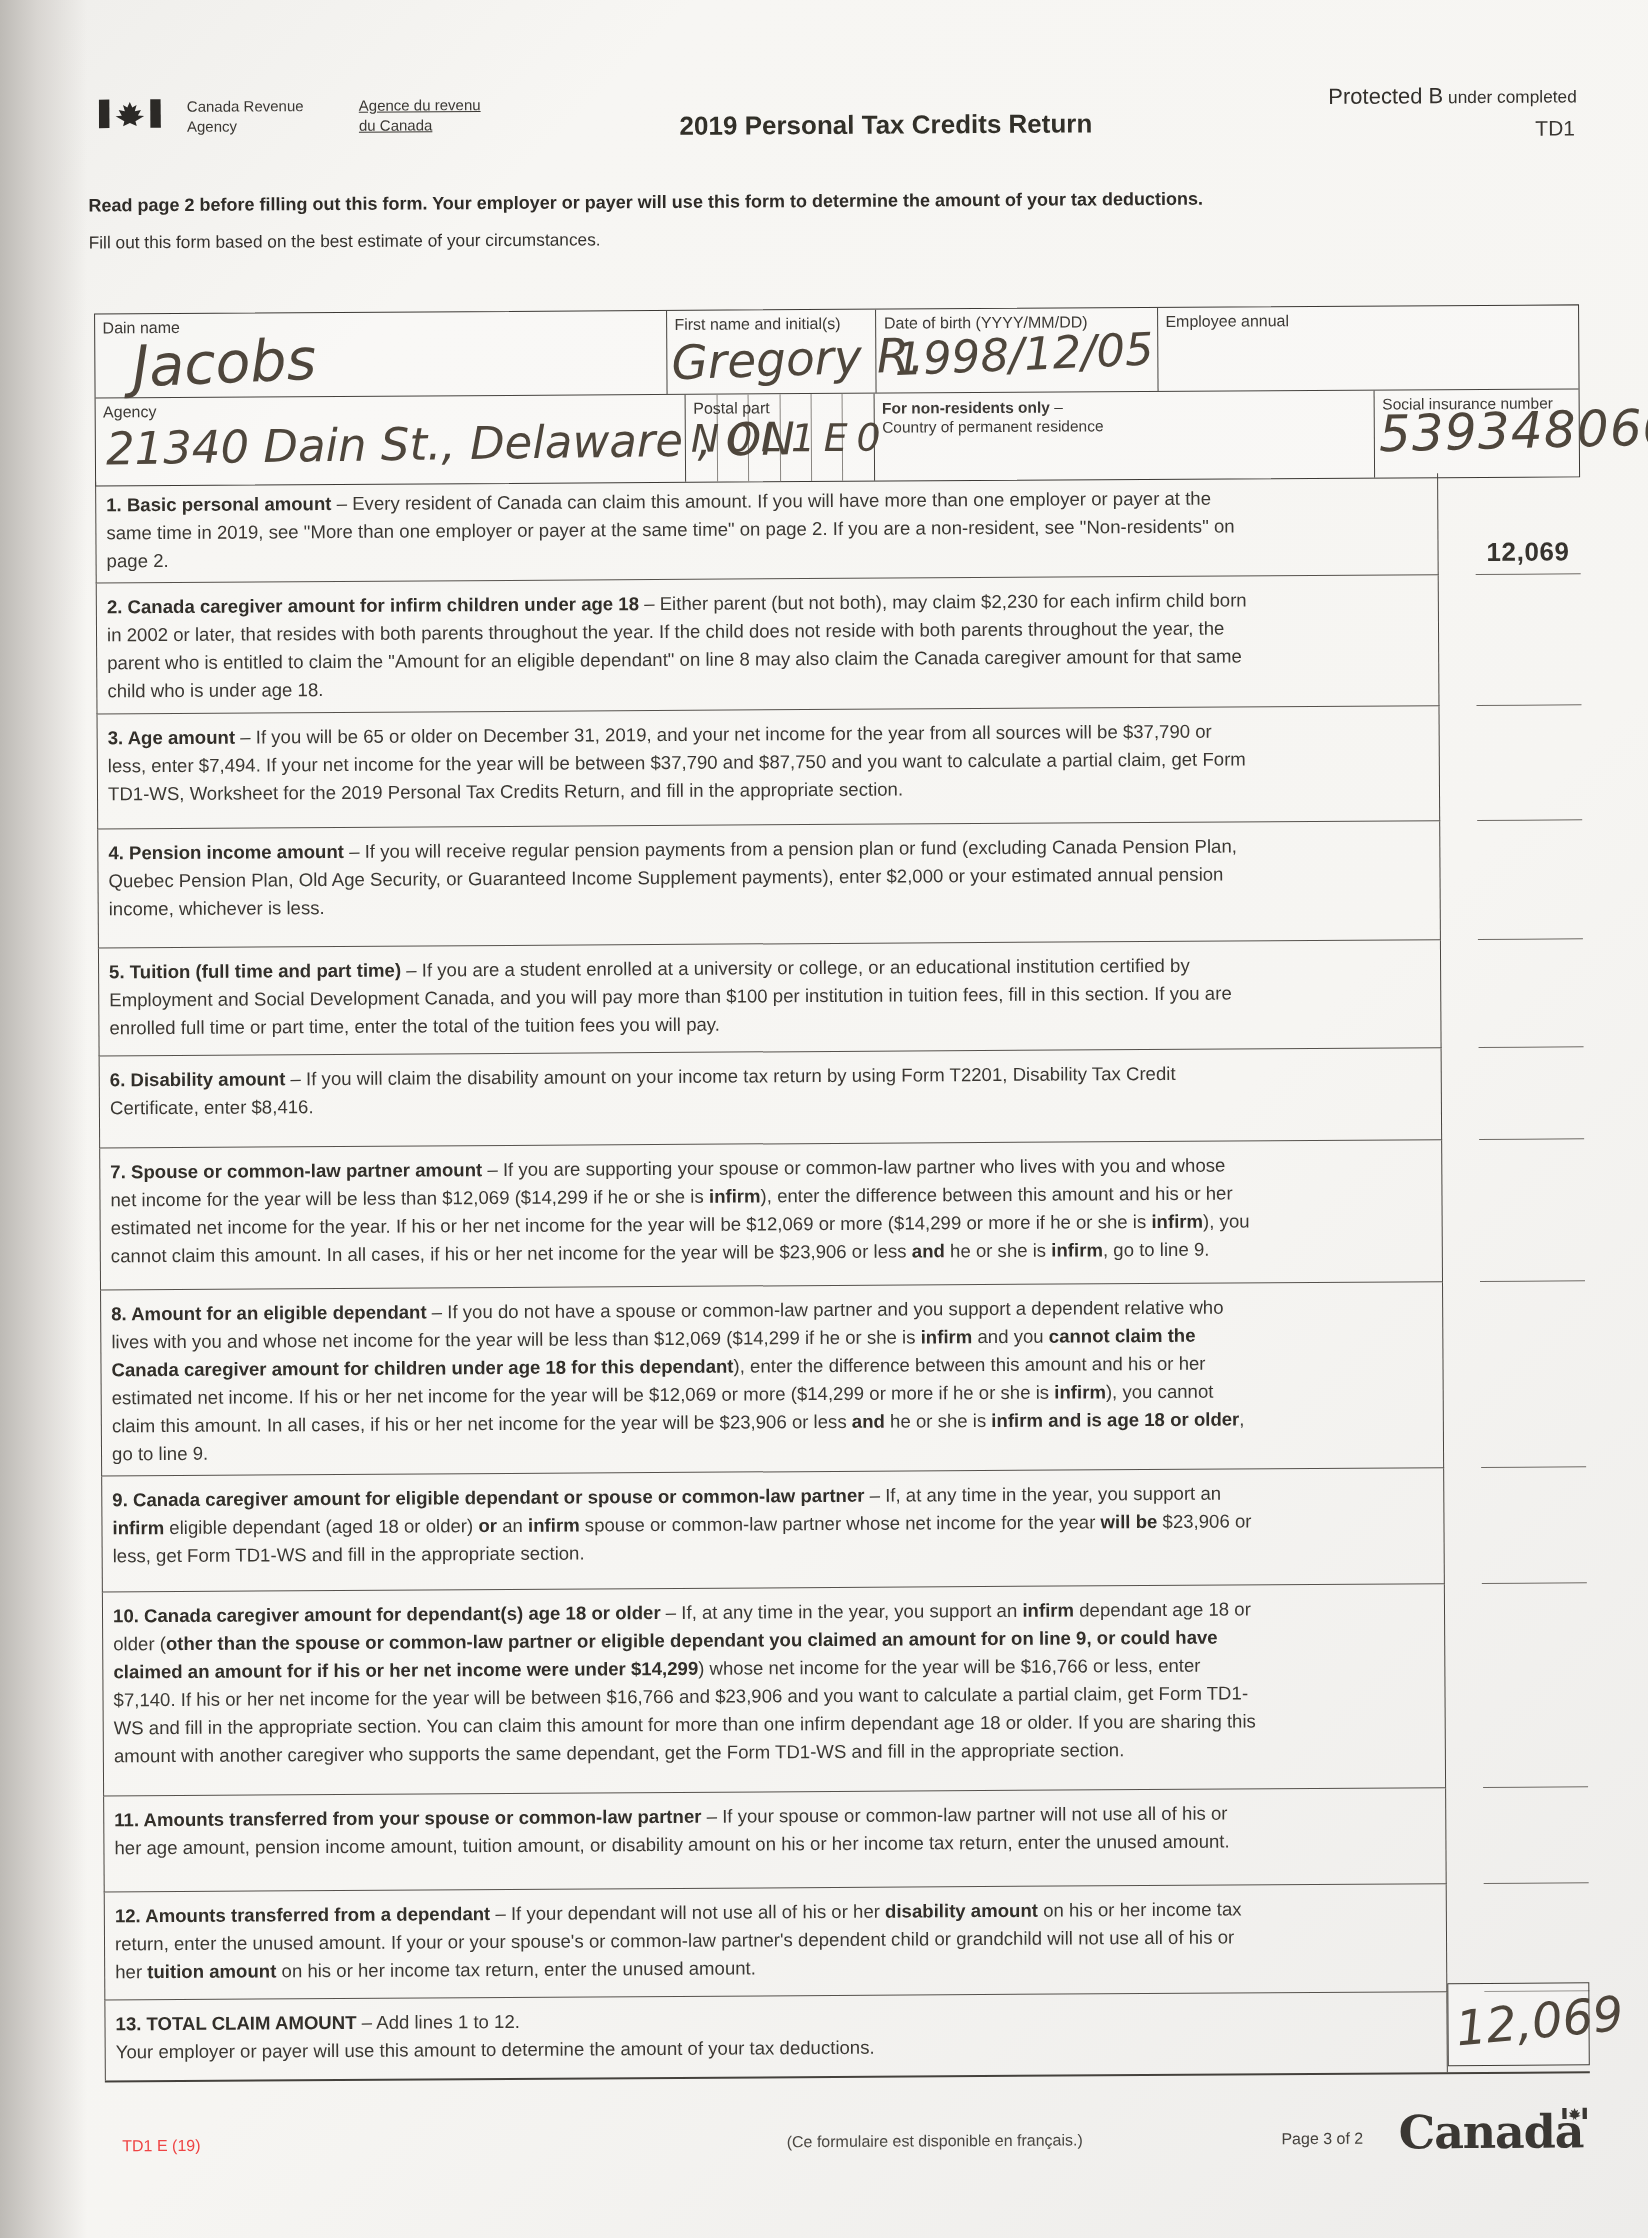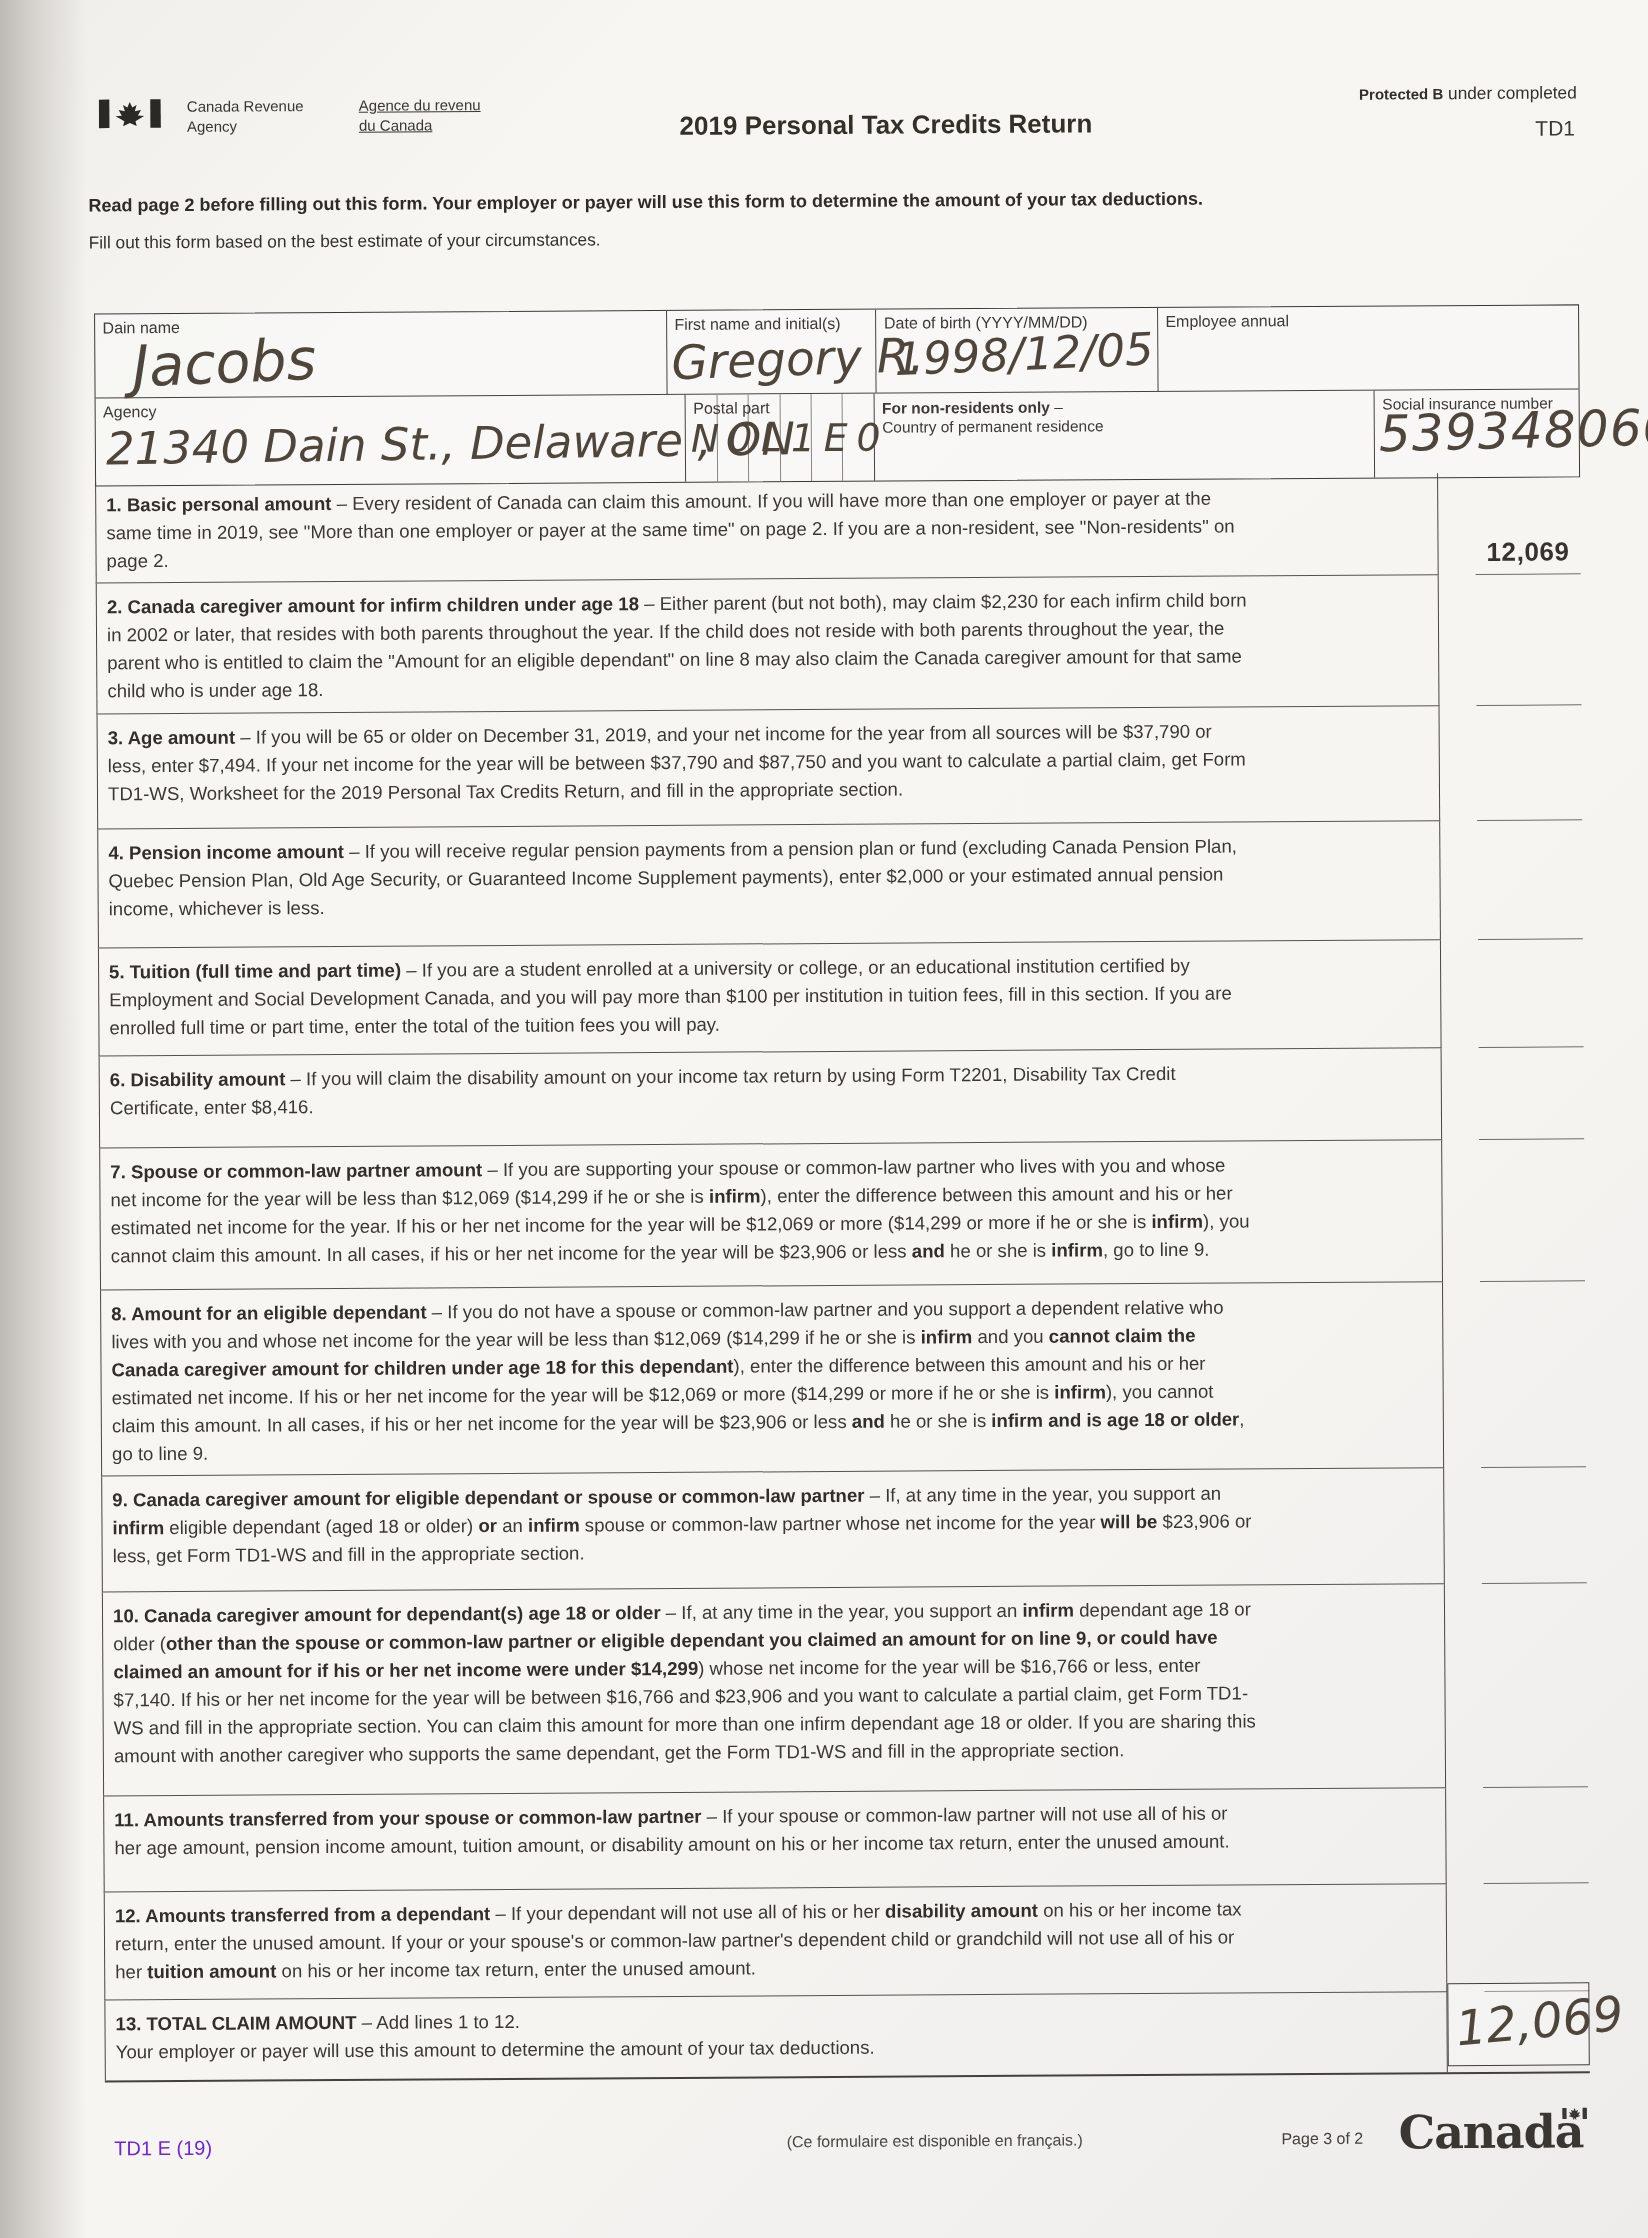--- a/index.html
+++ b/index.html
@@ -14,21 +14,21 @@
   .sheet{position:absolute;inset:0;transform:rotate(-0.35deg);transform-origin:50% 50%;}
 
   
   .flag-logo{position:absolute;left:105px;top:92px;width:62px;height:35px;}
   .agency{position:absolute;top:93px;font-size:15px;line-height:20.4px;color:#3a3733;}
   .agency.en{left:193px;}
   .agency.fr{left:365px;text-decoration:underline;}
   .form-title{position:absolute;top:110px;left:638px;width:508px;text-align:center;
     font-size:26px;font-weight:bold;color:#323029;}
   .protected{position:absolute;top:87px;right:65px;font-size:17.3px;color:#33302c;text-align:right;}
-  .protected .b{font-weight:bold;font-size:15px;}
+  .protected .b{font-weight:normal;font-size:22px;}
   .form-code{position:absolute;top:121px;right:67px;font-size:21px;color:#3a3733;}
 
   
   .intro-bold{position:absolute;top:191px;left:94px;width:1424px;font-size:18px;font-weight:bold;color:#2f2c28;}
   .intro-reg{position:absolute;top:228px;left:94px;width:1424px;font-size:17.3px;color:#34312d;}
 
   
   .idbox{position:absolute;left:99px;top:309px;width:1485px;border:1.9px solid #3c3935;box-sizing:border-box;background:rgba(255,255,255,0.25);}
   .idrow{display:flex;width:100%;box-sizing:border-box;}
   .idrow.r1{height:84px;border-bottom:1.2px solid #45423e;}
@@ -57,21 +57,21 @@
   .sec-text .b{font-weight:bold;color:#322f2a;}
   .amount-area{position:absolute;right:0;bottom:0;width:105px;text-align:center;}
   .amount-printed{font-size:26px;font-weight:bold;color:#36332e;margin-bottom:6.2px;letter-spacing:0.6px;}
   .amount-line{border-bottom:1.9px solid #6e6a65;width:105px;height:0;}
   .sec-row.last .sec-text{border-bottom:none;}
   .sec-row.last{border-bottom:2.5px solid #44413c;}
   .total-box{position:absolute;right:0;top:-8.7px;bottom:6.2px;width:140px;border:1.9px solid #413e39;background:rgba(255,255,255,0.3);}
   .hand.total-hand{position:absolute;left:7.4px;top:8.7px;font-size:48px;transform:rotate(-5deg);}
 
   
-  .footer-left{position:absolute;left:108px;top:2133px;font-size:20px;color:#6d28d9;}
+  .footer-left{position:absolute;left:116px;top:2133px;font-size:16px;color:#ef4444;}
   .footer-center{position:absolute;left:712px;top:2133px;width:433px;text-align:center;font-size:16px;color:#4a4742;}
   .footer-page{position:absolute;right:291px;top:2133px;font-size:16px;color:#44413c;}
   .canada-wordmark{position:absolute;right:71px;top:2109px;font-family:"DejaVu Serif", serif;
     font-size:46px;font-weight:bold;letter-spacing:-1.2px;color:#3a3733;}
   .canada-wordmark svg{position:absolute;right:-3.7px;top:1.2px;width:25px;height:16px;}
 </style>
 </head>
 <body>
 
 <div class="sheet">

